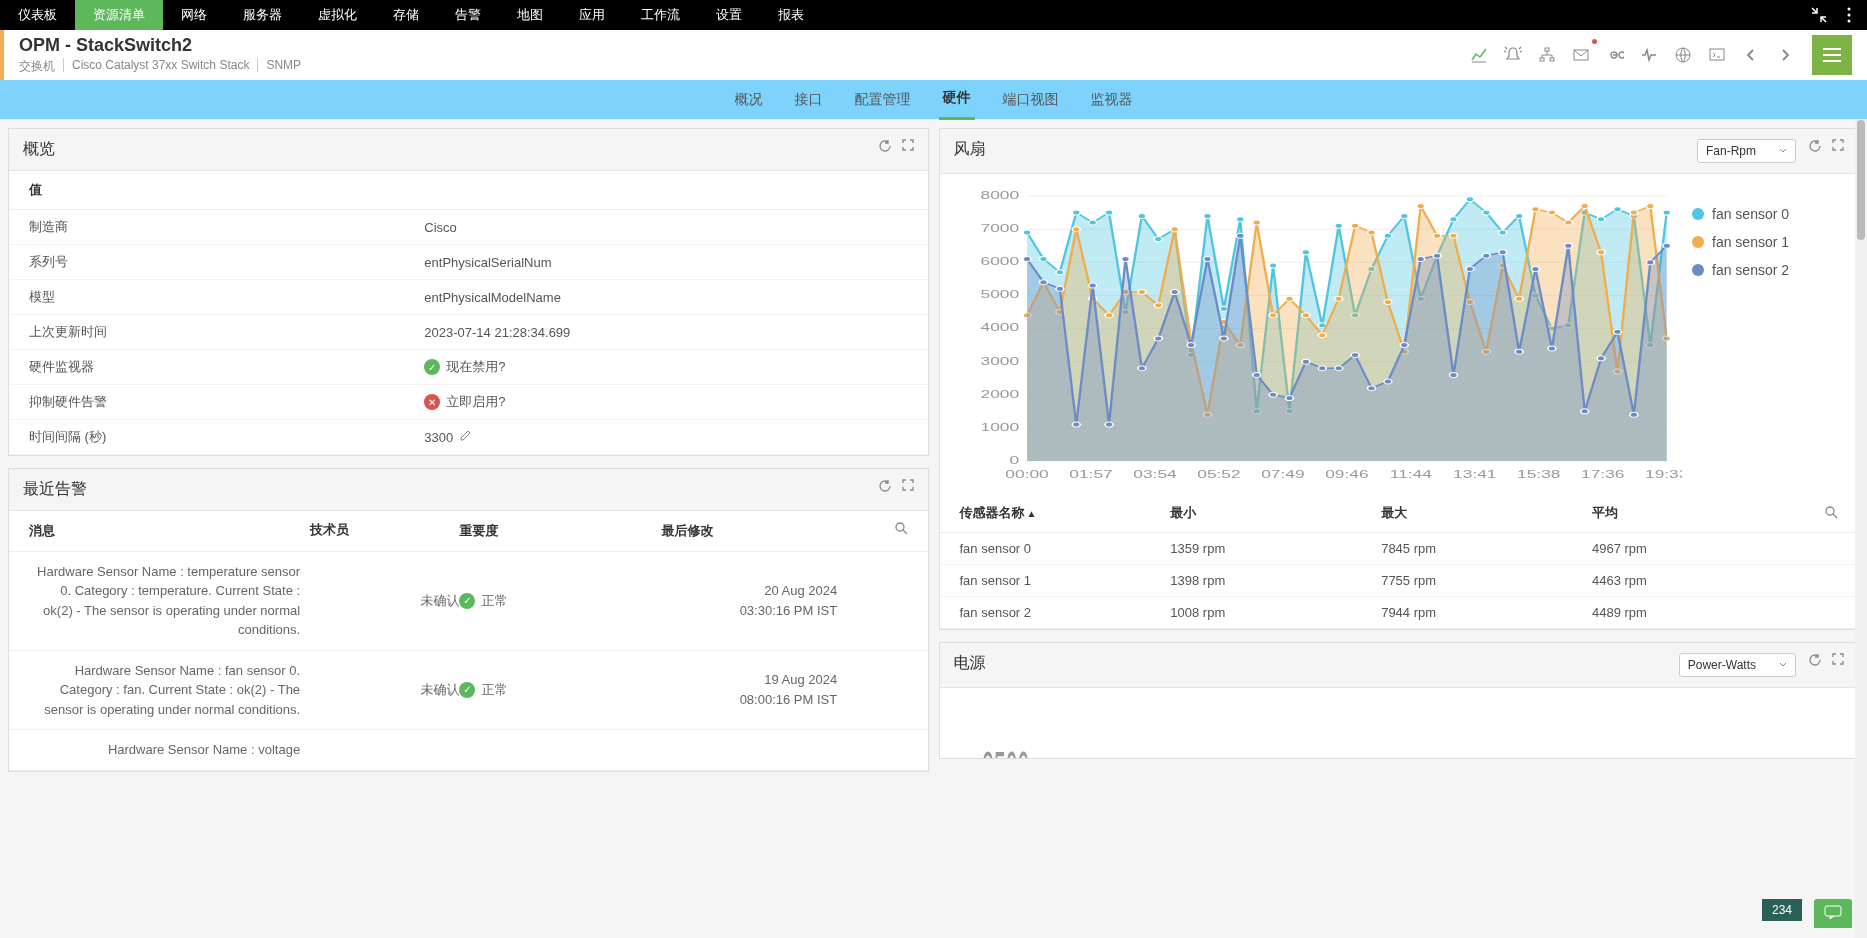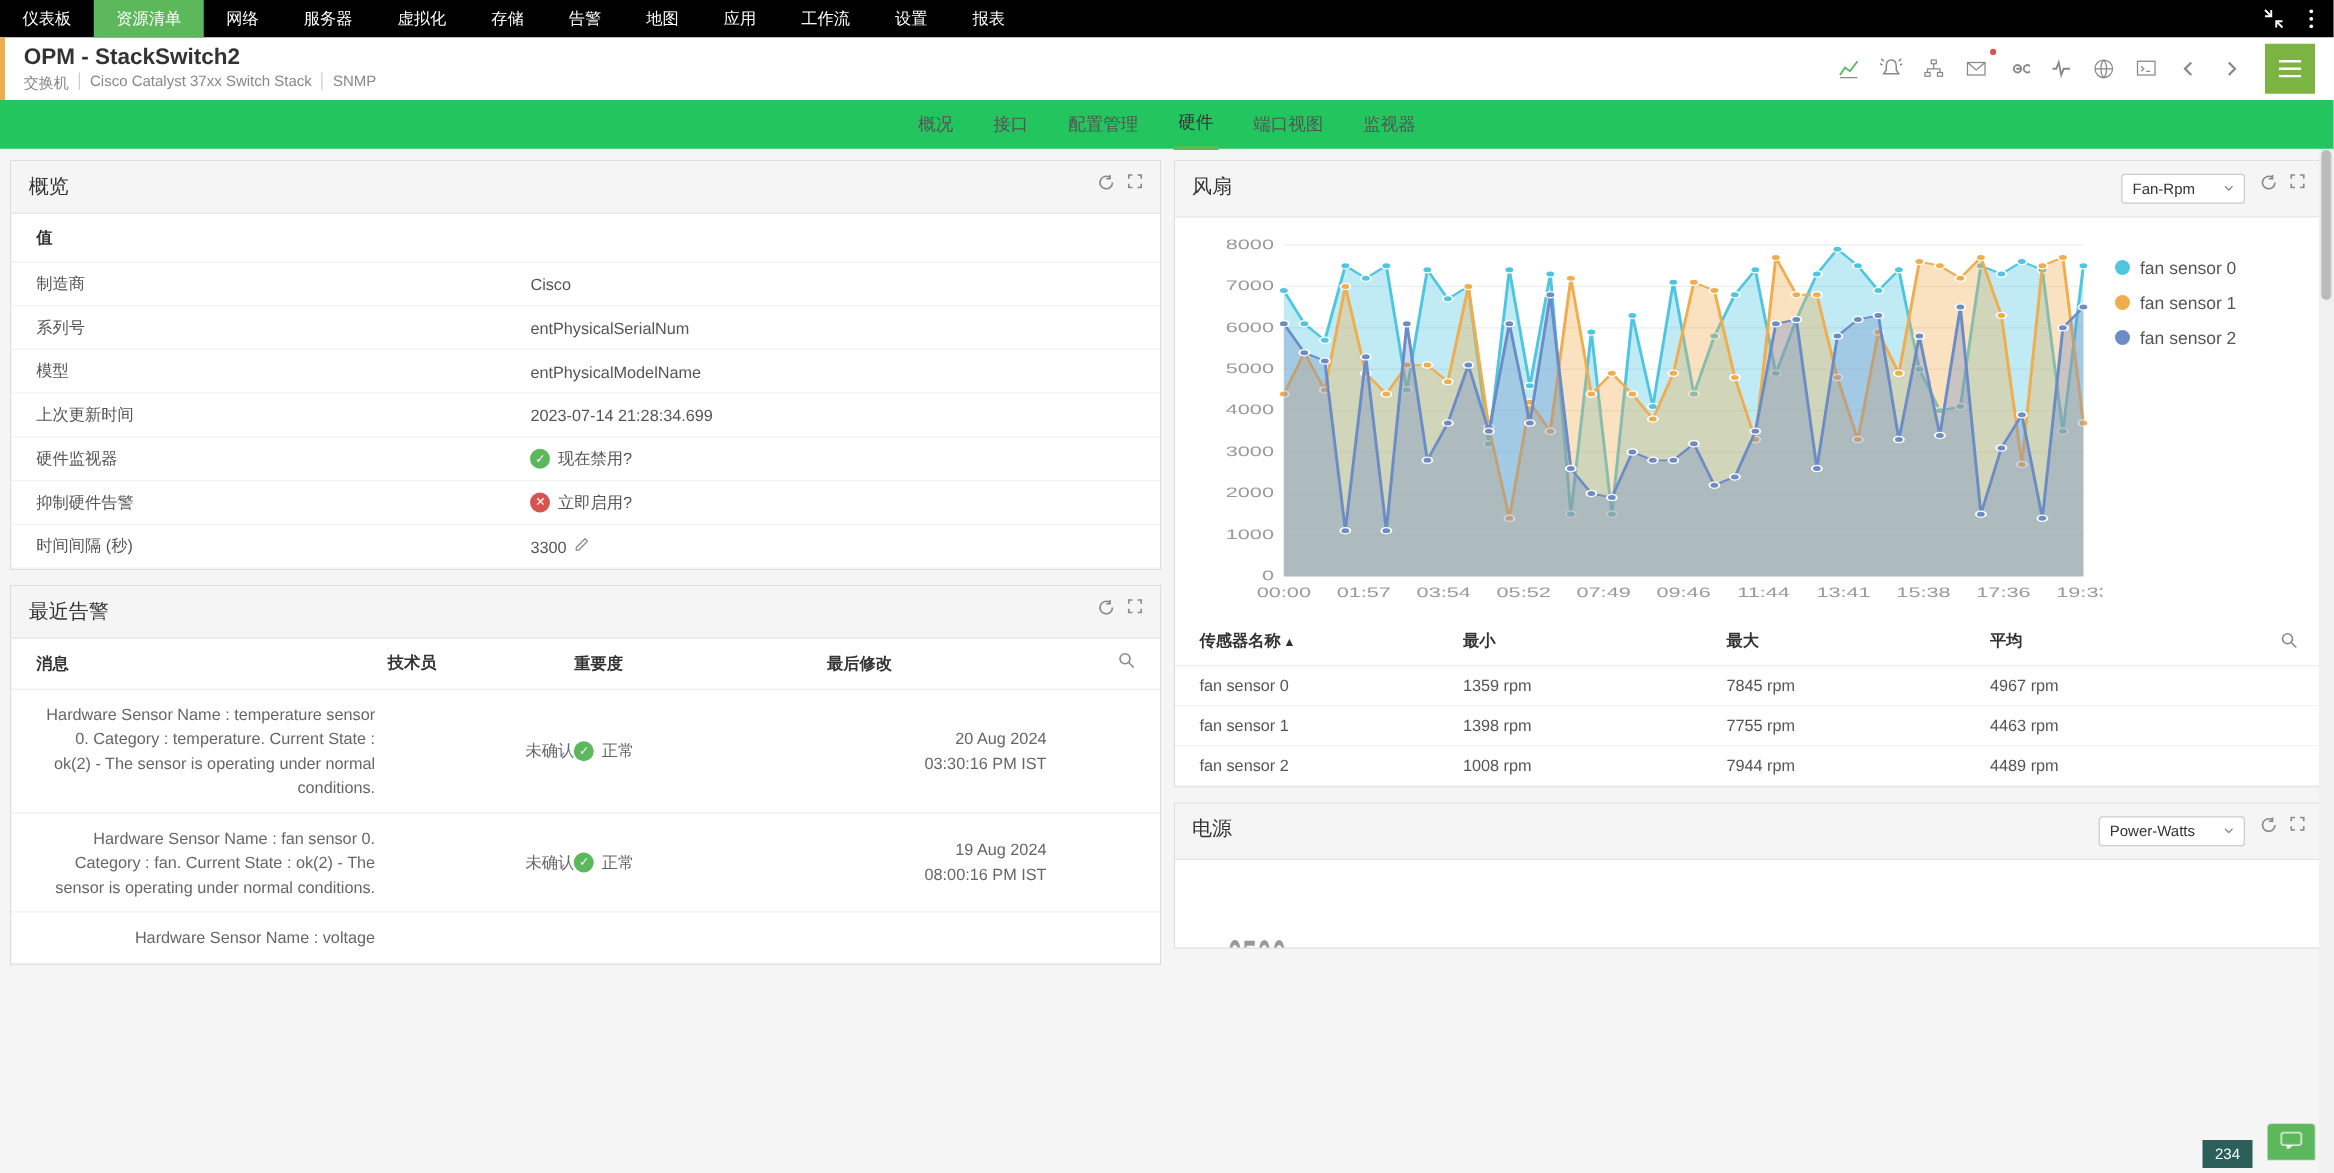--- a/index.html
+++ b/index.html
@@ -13,23 +13,23 @@
 
 .header { background: #fff; height: 50px; display: flex; align-items: center; padding: 0 15px; border-left: 4px solid #f0ad4e; }
 .header-title-wrap { display: flex; flex-direction: column; }
 .header-title { font-size: 18px; font-weight: 600; color: #333; }
 .header-sub { display: flex; gap: 8px; color: #888; font-size: 12px; margin-top: 2px; }
 .header-sub span + span::before { content: ""; border-left: 1px solid #ccc; margin-right: 8px; }
 .header-actions { margin-left: auto; display: flex; align-items: center; gap: 4px; }
 .header-icon { width: 30px; height: 30px; display: flex; align-items: center; justify-content: center; color: #888; cursor: pointer; border-radius: 3px; }
 .header-hamburger { width: 40px; height: 40px; background: #7cb342; display: flex; align-items: center; justify-content: center; margin-left: 8px; cursor: pointer; }
 
-.subtabs { background: #22c55e; height: 40px; display: flex; align-items: center; justify-content: center; gap: 24px; border-bottom: 1px solid #eee; }
+.subtabs { background: #7dd3fc; height: 40px; display: flex; align-items: center; justify-content: center; gap: 24px; border-bottom: 1px solid #eee; }
 .subtab { padding: 10px 4px; color: #555; cursor: pointer; font-size: 14px; }
-.subtab.active { border-bottom: 3px solid #5db85c; color: #333; font-weight: 400; }
+.subtab.active { border-bottom: 3px solid #5db85c; color: #333; font-weight: 700; }
 
 .content { display: flex; height: calc(100vh - 120px); overflow: hidden; padding: 8px; gap: 10px; }
 .col { flex: 1; overflow-y: auto; }
 
 .panel { background: #fff; border: 1px solid #ddd; margin-bottom: 12px; }
 .panel-head { background: #f5f5f5; padding: 10px 14px; display: flex; border-bottom: 1px solid #e5e5e5; }
 .panel-title { font-size: 16px; color: #333; }
 .panel-head-actions { margin-left: auto; display: flex; gap: 10px; color: #888; }
 .panel-head-actions span { cursor: pointer; }
 .panel-body { padding: 0; }
@@ -65,21 +65,21 @@
 
 .sensor-thead { display: flex; padding: 10px 20px; font-weight: 600; border-bottom: 1px solid #eee; align-items: center; }
 .sensor-row { display: flex; padding: 8px 20px; border-bottom: 1px solid #f2f2f2; color: #555; }
 .sensor-name { flex: 0 0 24%; }
 .sensor-min { flex: 0 0 24%; }
 .sensor-max { flex: 0 0 24%; }
 .sensor-avg { flex: 1; }
 .sensor-search { color: #888; cursor: pointer; }
 .sort-arrow { font-size: 10px; margin-left: 2px; }
 
-.footer-badge { position: fixed; bottom: 4px; right: 65px; background: #2a5f5a; color: #fff; padding: 4px 10px; font-size: 12px; cursor: pointer; text-align: center; }
+.footer-badge { position: fixed; bottom: 17px; right: 65px; background: #2a5f5a; color: #fff; padding: 4px 10px; font-size: 12px; cursor: pointer; text-align: center; }
 .footer-chat { position: fixed; bottom: 10px; right: 15px; background: #5db85c; color: #fff; padding: 6px 10px; cursor: pointer; border-radius: 3px 3px 0 0; }
 
 .scroll-track { position: fixed; right: 0; top: 120px; bottom: 0; width: 12px; background: #f0f0f0; }
 .scroll-thumb { position: absolute; top: 0; left: 2px; width: 8px; height: 120px; background: #bbb; border-radius: 4px; }
 </style>
 </head>
 <body>
 
 <div class="topbar">
   <div id="topnav-items" style="display: flex;">

